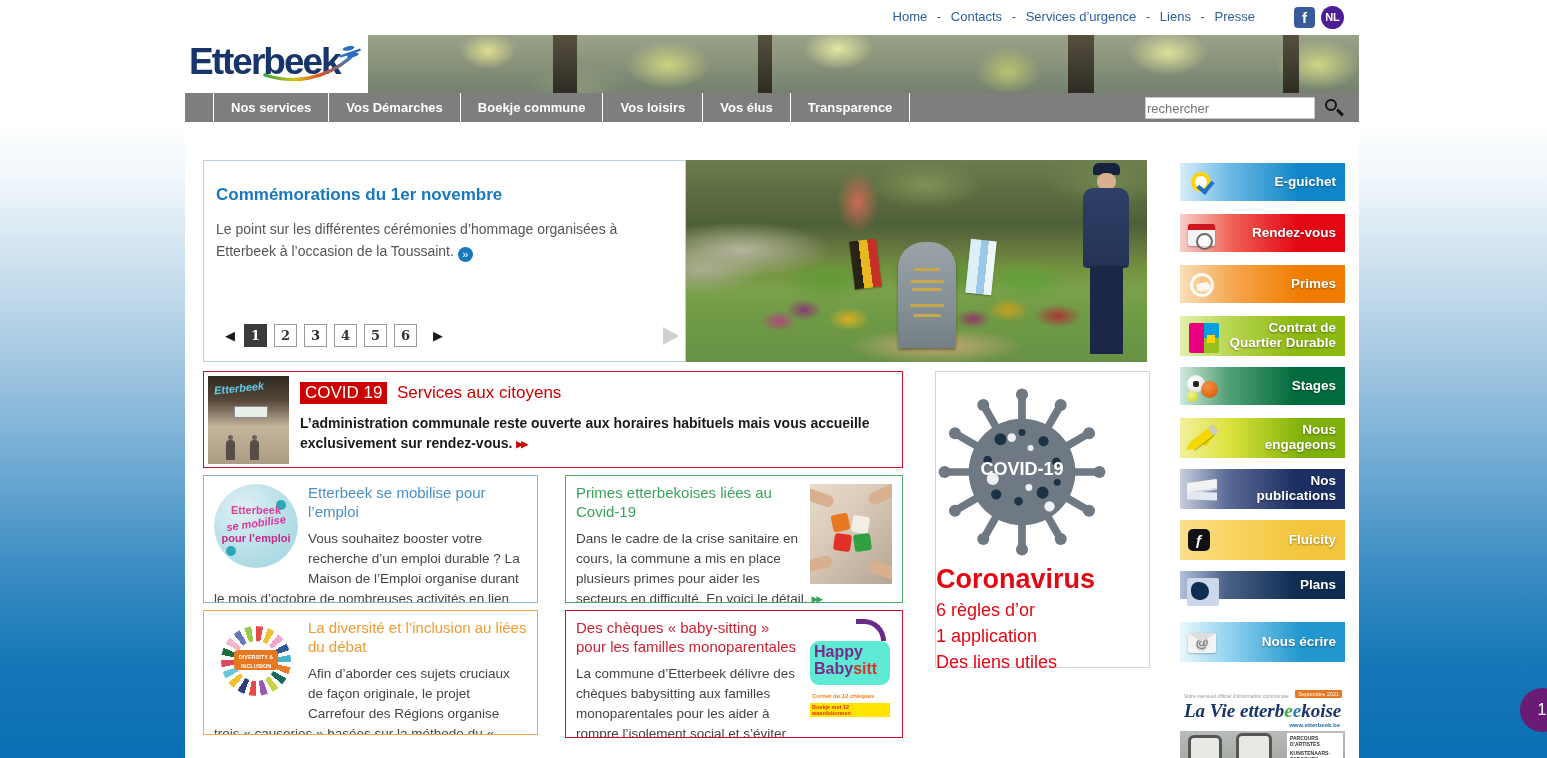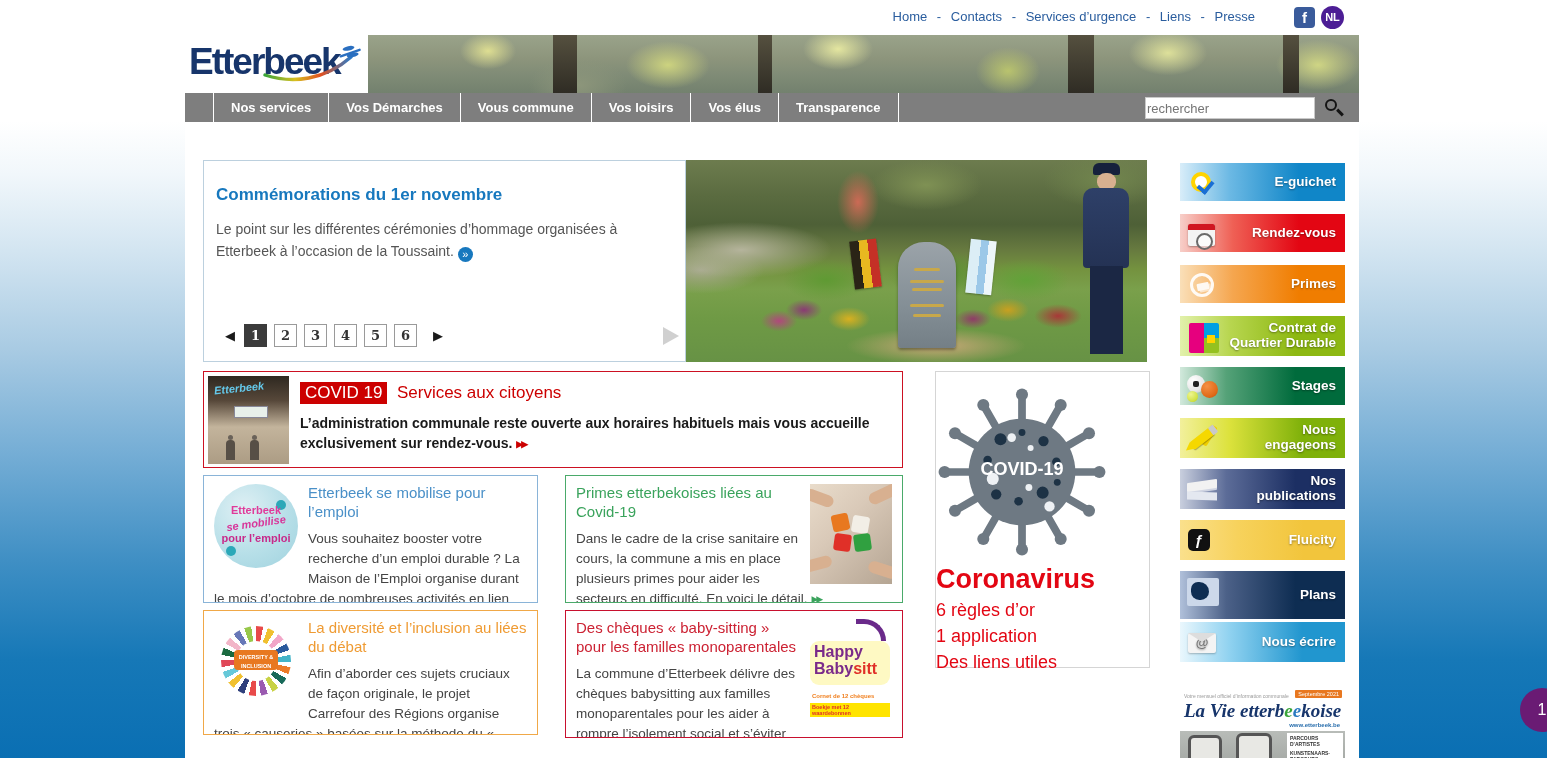--- a/index.html
+++ b/index.html
@@ -106,42 +106,42 @@
 .emploi-logo i{position:absolute;width:10px;height:10px;border-radius:50%;background:#2ba8b8}
 .puzzle-photo{width:82px;height:100px;position:relative;background:linear-gradient(135deg,#e9dcCB 0%,#d9c9b8 40%,#b5a593 100%);overflow:hidden}
 .hand{position:absolute;background:#d8b090;border-radius:6px}
 .pz{position:absolute;width:17px;height:17px;border-radius:3px}
 .div-logo{width:84px;height:84px;position:relative;background:#fff}
 .div-ring{position:absolute;left:7px;top:7px;width:70px;height:70px;border-radius:50%;background:conic-gradient(#e84a4a 0 12deg,#fff 12deg 20deg,#f0c030 20deg 32deg,#fff 32deg 40deg,#f2a6c8 40deg 52deg,#fff 52deg 60deg,#2a5a9c 60deg 72deg,#fff 72deg 80deg,#44b4c8 80deg 92deg,#fff 92deg 100deg,#ec7a28 100deg 112deg,#fff 112deg 120deg,#186a5a 120deg 132deg,#fff 132deg 140deg,#c8d244 140deg 152deg,#fff 152deg 160deg,#9a5ab0 160deg 172deg,#fff 172deg 180deg,#e84a4a 180deg 192deg,#fff 192deg 200deg,#30407c 200deg 212deg,#fff 212deg 220deg,#f0c030 220deg 232deg,#fff 232deg 240deg,#66c8d8 240deg 252deg,#fff 252deg 260deg,#e04858 260deg 272deg,#fff 272deg 280deg,#1a6a40 280deg 292deg,#fff 292deg 300deg,#f2b6c8 300deg 312deg,#fff 312deg 320deg,#6878b8 320deg 332deg,#fff 332deg 340deg,#98c84a 340deg 352deg,#fff 352deg 360deg)}
 .div-hole{position:absolute;left:22px;top:22px;width:40px;height:40px;border-radius:50%;background:#fff}
 .div-badge{position:absolute;left:20px;top:31px;width:44px;height:20px;background:#e87820;border-radius:4px;color:#fff;font-size:5.5px;font-weight:bold;text-align:center;line-height:1.6;padding-top:3px}
 .happy-logo{width:84px;height:108px;position:relative;background:#fff;overflow:hidden}
 .happy-swoosh{position:absolute;right:6px;top:0;width:30px;height:22px;border-right:5px solid #6a2a8a;border-top:5px solid #6a2a8a;border-radius:0 22px 0 0}
-.happy-yellow{position:absolute;left:2px;top:22px;width:80px;height:44px;background:#fef9c3;border-radius:9px;padding:3px 4px}
+.happy-yellow{position:absolute;left:2px;top:22px;width:80px;height:44px;background:#5eead4;border-radius:9px;padding:3px 4px}
 .happy-yellow .h1{font-size:16px;font-weight:bold;color:#7a2a8a;line-height:1}
 .happy-yellow .h2{font-size:16px;font-weight:bold;color:#7a2a8a;line-height:1.1;white-space:nowrap}
 .happy-yellow .h2 em{font-style:normal;color:#e03028}
 .happy-c1{position:absolute;left:4px;top:74px;font-size:6px;font-weight:bold;color:#f08020}
 .happy-c2{position:absolute;left:2px;top:84px;width:80px;background:#ffe400;font-size:5.5px;font-weight:bold;color:#e03028;padding:1px 2px}
 
 .corona-card{position:absolute;left:935px;top:371px;width:215px;height:297px;background:#fff;border:1px solid #d5d5d5;}
 .virus{margin-top:14px}
 .corona-title{font-size:27px;font-weight:bold;color:#e30613;margin-top:2px}
 .corona-line{font-size:18px;color:#e30613;margin-top:5px}
 
 .sbtn{position:absolute;left:1180px;width:165px;height:38px;cursor:pointer;color:#fff;font-weight:bold;font-size:13.5px;text-align:right;display:flex;align-items:center;justify-content:flex-end;padding-right:9px;line-height:1.1;text-shadow:0 1px 2px rgba(0,0,0,.4)}
 .sb1{top:163px;background:linear-gradient(90deg,#d8edf9 0%,#6cb9e4 30%,#1086c8 72%)}
 .sb2{top:214px;background:linear-gradient(90deg,#f7cfc9 0%,#ef6055 32%,#e30613 72%)}
 .sb3{top:265px;background:linear-gradient(90deg,#fadfb8 0%,#f5a64f 32%,#f07d00 72%)}
 .sb4{top:316px;height:40px;background:linear-gradient(90deg,#e2f1ac 0%,#b8d650 30%,#8db812 70%)}
 .sb5{top:367px;background:linear-gradient(90deg,#d2e9dc 0%,#55a278 28%,#006b3c 70%)}
 .sb6{top:418px;height:40px;background:linear-gradient(90deg,#f2f09c 0%,#dce23c 30%,#7fb10a 74%)}
 .sb7{top:469px;height:40px;background:linear-gradient(90deg,#c9cfde 0%,#5c6c98 28%,#1c2f63 70%)}
 .sb8{top:520px;height:40px;background:linear-gradient(90deg,#fae08c 0%,#f7d25c 35%,#f2c53c 75%)}
-.sb9{top:571px;height:48px;background:linear-gradient(90deg,#b0c0da 0%,#4c6188 28%,#0e2d52 70%)}
+.sb9{top:571px;height:28px;background:linear-gradient(90deg,#b0c0da 0%,#4c6188 28%,#0e2d52 70%)}
 .sb10{top:622px;height:40px;background:linear-gradient(90deg,#eaf7fd 0%,#90d2f0 30%,#2196cf 74%)}
 .sic{position:absolute;left:5px;top:4px;width:34px;height:32px}
 .chk{position:absolute;left:6px;top:5px;width:20px;height:20px;border:4px solid #ffd400;border-radius:50%;background:#fff}
 .chk::after{content:"";position:absolute;left:5px;top:2px;width:7px;height:11px;border-right:4px solid #1a6fd4;border-bottom:4px solid #1a6fd4;transform:rotate(40deg)}
 .cal{position:absolute;left:3px;top:6px;width:27px;height:22px;background:#f4f4f4;border-radius:2px;box-shadow:0 1px 2px rgba(0,0,0,.3)}
 .cal::before{content:"";position:absolute;left:0;top:0;width:27px;height:6px;background:#d01620;border-radius:2px 2px 0 0}
 .cal::after{content:"";position:absolute;left:8px;top:9px;width:13px;height:13px;border:2.5px solid #6a6a6a;border-radius:50%;background:rgba(255,255,255,.6)}
 .prm{position:absolute;left:5px;top:4px;width:24px;height:24px;border:3px solid rgba(255,255,255,.9);border-radius:50%}
 .prm::after{content:"";position:absolute;left:4px;top:7px;width:12px;height:7px;background:#fff;opacity:.9;border-radius:1px;transform:rotate(-12deg);box-shadow:2px 2px 0 rgba(255,255,255,.6)}
 .ctr{position:absolute;left:4px;top:3px;width:30px;height:30px;background:conic-gradient(#009fe3 0 90deg,#95c11f 90deg 180deg,#e6007e 180deg 360deg);border-radius:2px}
@@ -219,21 +219,21 @@
   <div class="banner">
     <div class="trunk" style="left:185px;width:24px"></div>
     <div class="trunk" style="left:390px;width:14px"></div>
     <div class="trunk" style="left:700px;width:26px"></div>
     <div class="trunk" style="left:915px;width:16px"></div>
   </div>
 
   <div class="navbar">
     <div class="nav-item first">Nos services</div>
     <div class="nav-item">Vos Démarches</div>
-    <div class="nav-item">Vous commune</div>
+    <div class="nav-item">Boekje commune</div>
     <div class="nav-item">Vos loisirs</div>
     <div class="nav-item">Vos élus</div>
     <div class="nav-item">Transparence</div>
     <input class="search-input" placeholder="rechercher" style="">
     <button class="search-btn">
         <span class="mag"></span>
       </button>
   </div>
 
   <div class="car-panel">

